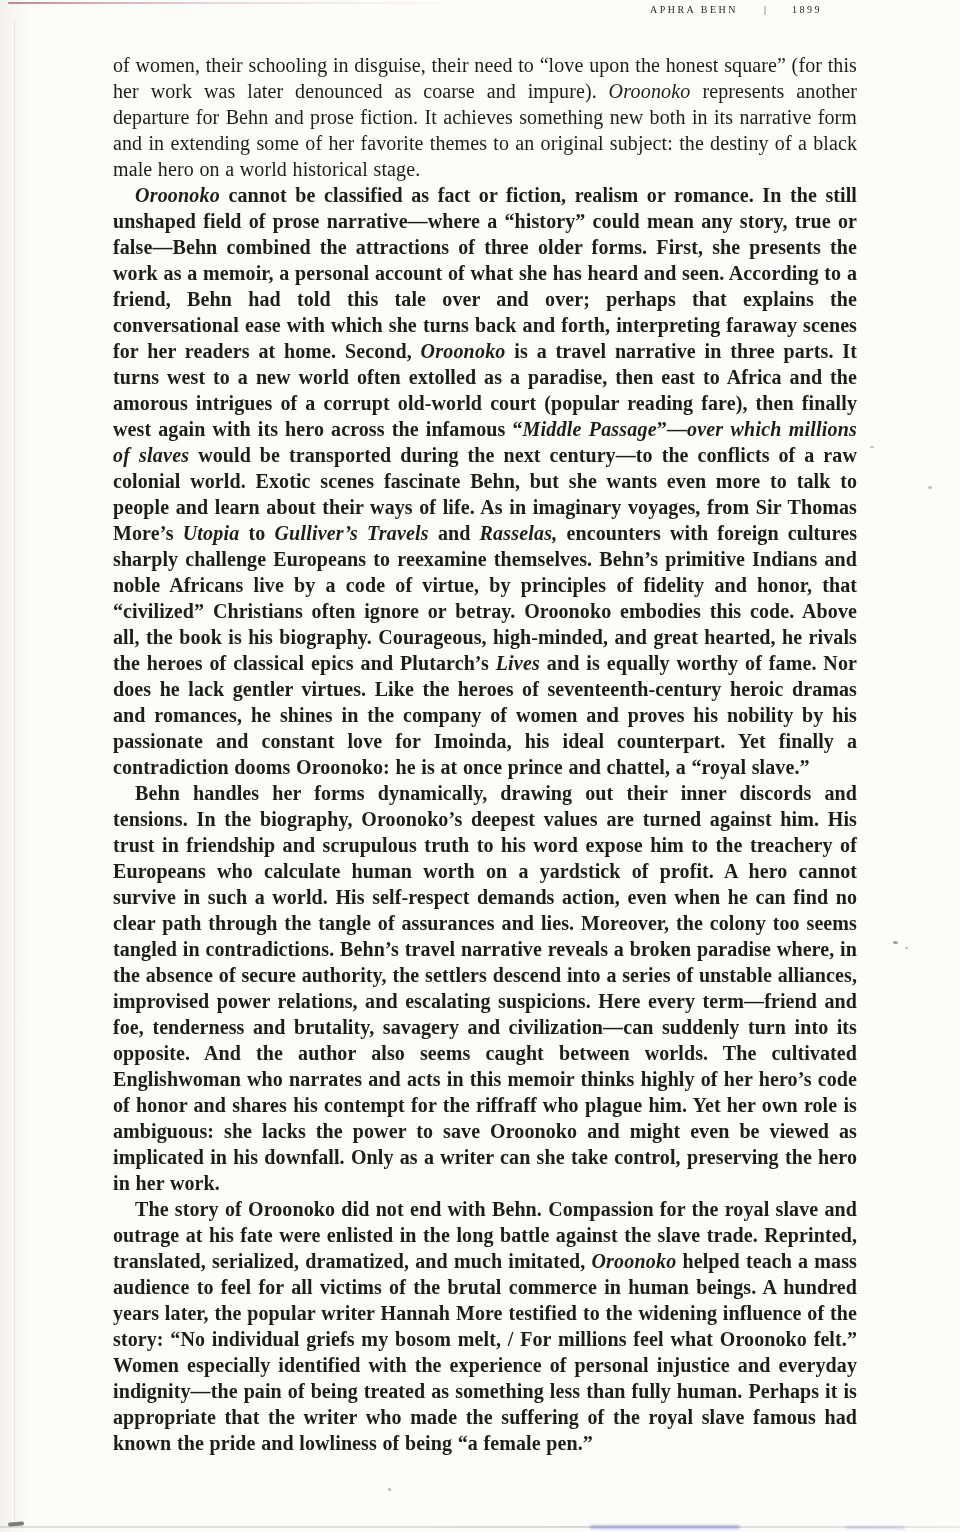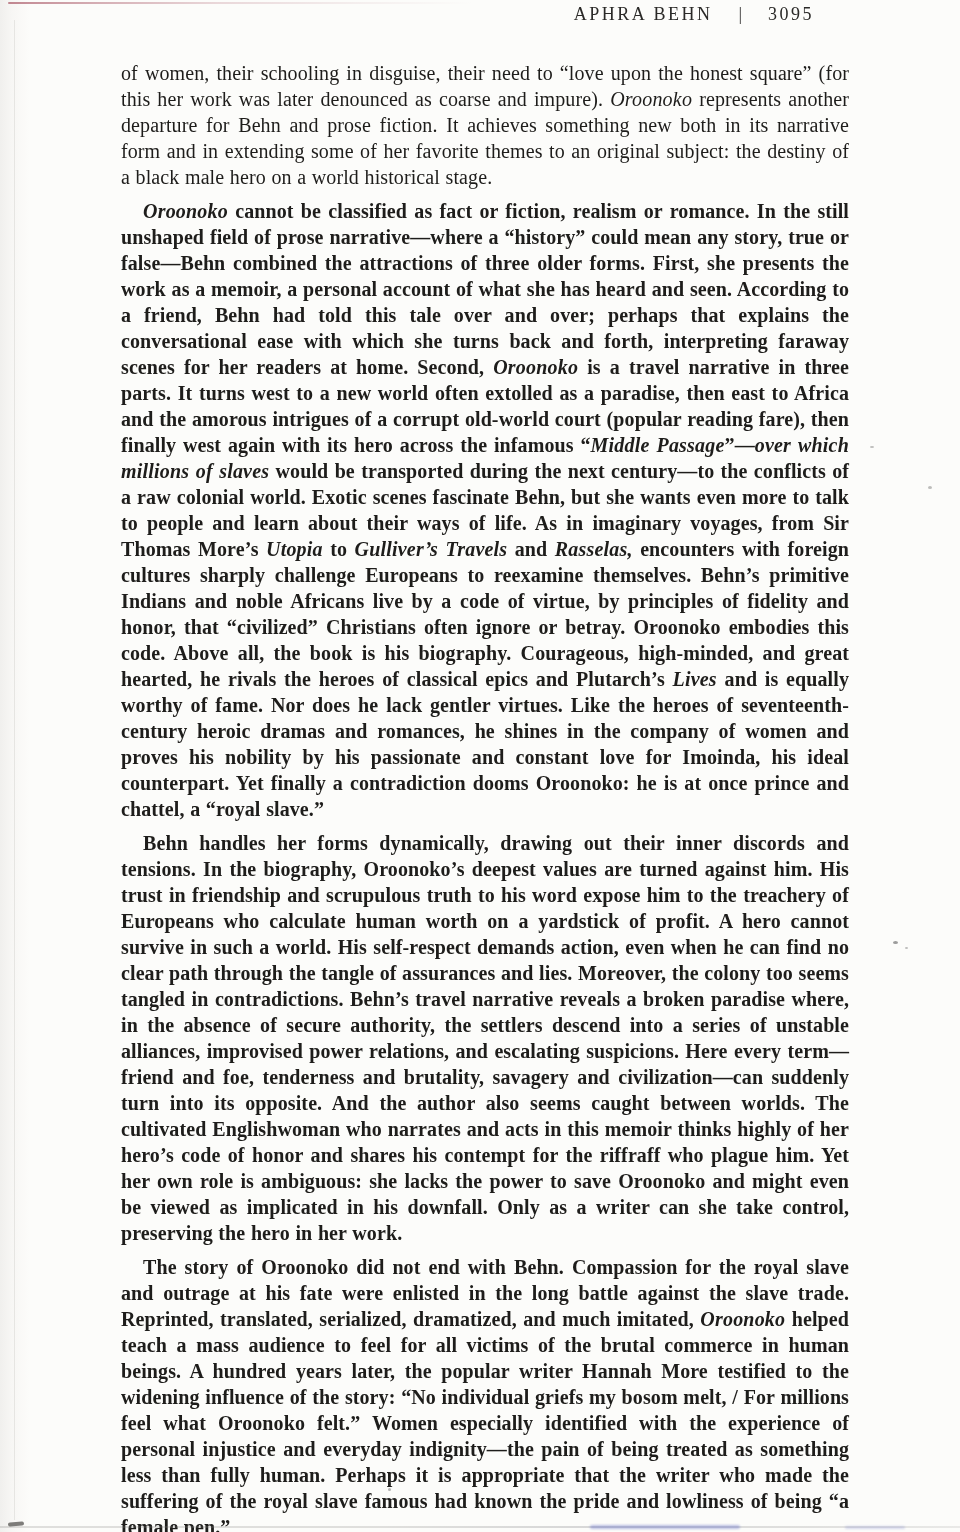--- a/index.html
+++ b/index.html
@@ -26,39 +26,39 @@
     background: linear-gradient(to right, #edecea 0%, #f6f5f3 40%, rgba(255,255,255,0) 100%);
     opacity: .8;
   }
   .gutter-line {
     position: absolute; left: 14px; top: 20px;
     width: 1px; height: 1500px;
     background: rgba(120,118,112,.14);
   }
   
   .running-head {
-    position: absolute; top: 4px; right: 146px;
+    position: absolute; top: 4px; right: 138px;
     display: flex; align-items: flex-start; gap: 26px;
-    font-size: 18px; letter-spacing: 2.5px;
+    font-size: 10px; letter-spacing: 2.5px;
     color: var(--head);
     font-weight: 500;
     white-space: nowrap;
   }
   .running-head .sep { font-weight: 400; color: #3a3937; letter-spacing: 0; }
   
   .page-text {
     position: absolute; left: 113px; top: 52px;
     width: 744px;
     text-align: justify;
     font-size: 20px; line-height: 26px;
     color: var(--ink);
     letter-spacing: 0.1px;
     word-spacing: 0.5px;
   }
-  .page-text p { margin: 8px; }
+  .page-text p { margin: 0; }
   .page-text p.indent { text-indent: 22px; font-weight: bold; }
   .page-text i { letter-spacing: 0.2px; }
   
   .top-red-line {
     position: absolute; left: 8px; top: 2px;
     width: 465px; height: 2px; border-radius: 1px;
     background: linear-gradient(to right,
       rgba(163,74,90,.65) 0%, rgba(163,74,90,.45) 18%,
       rgba(185,120,132,.28) 45%, rgba(200,160,168,.15) 75%, rgba(255,255,255,0) 100%);
   }
@@ -98,21 +98,21 @@
 <body>
 
 <div class="page">
 
   <div class="gutter-shadow"></div>
   <div class="gutter-line"></div>
 
   <div class="running-head">
     <span>APHRA BEHN</span>
     <span class="sep">|</span>
-    <span>3095</span>
+    <span>1899</span>
   </div>
 
   <div class="page-text">
       <p><span>of women, their schooling in disguise, their need to “love upon the honest square” (for this her work was later denounced as coarse and impure). </span><i>Oroonoko</i><span> represents another departure for Behn and prose fiction. It achieves something new both in its narrative form and in extending some of her favorite themes to an original subject: the destiny of a black male hero on a world historical stage.</span></p>
       <p class="indent"><i>Oroonoko</i><span> cannot be classified as fact or fiction, realism or romance. In the still unshaped field of prose narrative—where a “history” could mean any story, true or false—Behn combined the attractions of three older forms. First, she presents the work as a memoir, a personal account of what she has heard and seen. According to a friend, Behn had told this tale over and over; perhaps that explains the conversational ease with which she turns back and forth, interpreting faraway scenes for her readers at home. Second, </span><i>Oroonoko</i><span> is a travel narrative in three parts. It turns west to a new world often extolled as a paradise, then east to Africa and the amorous intrigues of a corrupt old-world court (popular reading fare), then finally west again with its hero across the infamous “</span><i>Middle Passage</i><span>”—</span><i>over which millions of slaves</i><span> would be transported during the next century—to the conflicts of a raw colonial world. Exotic scenes fascinate Behn, but she wants even more to talk to people and learn about their ways of life. As in imaginary voyages, from Sir Thomas More’s </span><i>Utopia</i><span> to </span><i>Gulliver’s Travels</i><span> and </span><i>Rasselas,</i><span> encounters with foreign cultures sharply challenge Europeans to reexamine themselves. Behn’s primitive Indians and noble Africans live by a code of virtue, by principles of fidelity and honor, that “civilized” Christians often ignore or betray. Oroonoko embodies this code. Above all, the book is his biography. Courageous, high-minded, and great hearted, he rivals the heroes of classical epics and Plutarch’s </span><i>Lives</i><span> and is equally worthy of fame. Nor does he lack gentler virtues. Like the heroes of seventeenth-century heroic dramas and romances, he shines in the company of women and proves his nobility by his passionate and constant love for Imoinda, his ideal counterpart. Yet finally a contradiction dooms Oroonoko: he is at once prince and chattel, a “royal slave.”</span></p>
       <p class="indent"><span>Behn handles her forms dynamically, drawing out their inner discords and tensions. In the biography, Oroonoko’s deepest values are turned against him. His trust in friendship and scrupulous truth to his word expose him to the treachery of Europeans who calculate human worth on a yardstick of profit. A hero cannot survive in such a world. His self-respect demands action, even when he can find no clear path through the tangle of assurances and lies. Moreover, the colony too seems tangled in contradictions. Behn’s travel narrative reveals a broken paradise where, in the absence of secure authority, the settlers descend into a series of unstable alliances, improvised power relations, and escalating suspicions. Here every term—friend and foe, tenderness and brutality, savagery and civilization—can suddenly turn into its opposite. And the author also seems caught between worlds. The cultivated Englishwoman who narrates and acts in this memoir thinks highly of her hero’s code of honor and shares his contempt for the riffraff who plague him. Yet her own role is ambiguous: she lacks the power to save Oroonoko and might even be viewed as implicated in his downfall. Only as a writer can she take control, preserving the hero in her work.</span></p>
       <p class="indent"><span>The story of Oroonoko did not end with Behn. Compassion for the royal slave and outrage at his fate were enlisted in the long battle against the slave trade. Reprinted, translated, serialized, dramatized, and much imitated, </span><i>Oroonoko</i><span> helped teach a mass audience to feel for all victims of the brutal commerce in human beings. A hundred years later, the popular writer Hannah More testified to the widening influence of the story: “No individual griefs my bosom melt, / For millions feel what Oroonoko felt.” Women especially identified with the experience of personal injustice and everyday indignity—the pain of being treated as something less than fully human. Perhaps it is appropriate that the writer who made the suffering of the royal slave famous had known the pride and lowliness of being “a female pen.”</span></p>
     </div>
 
   <div class="top-red-line"></div>

